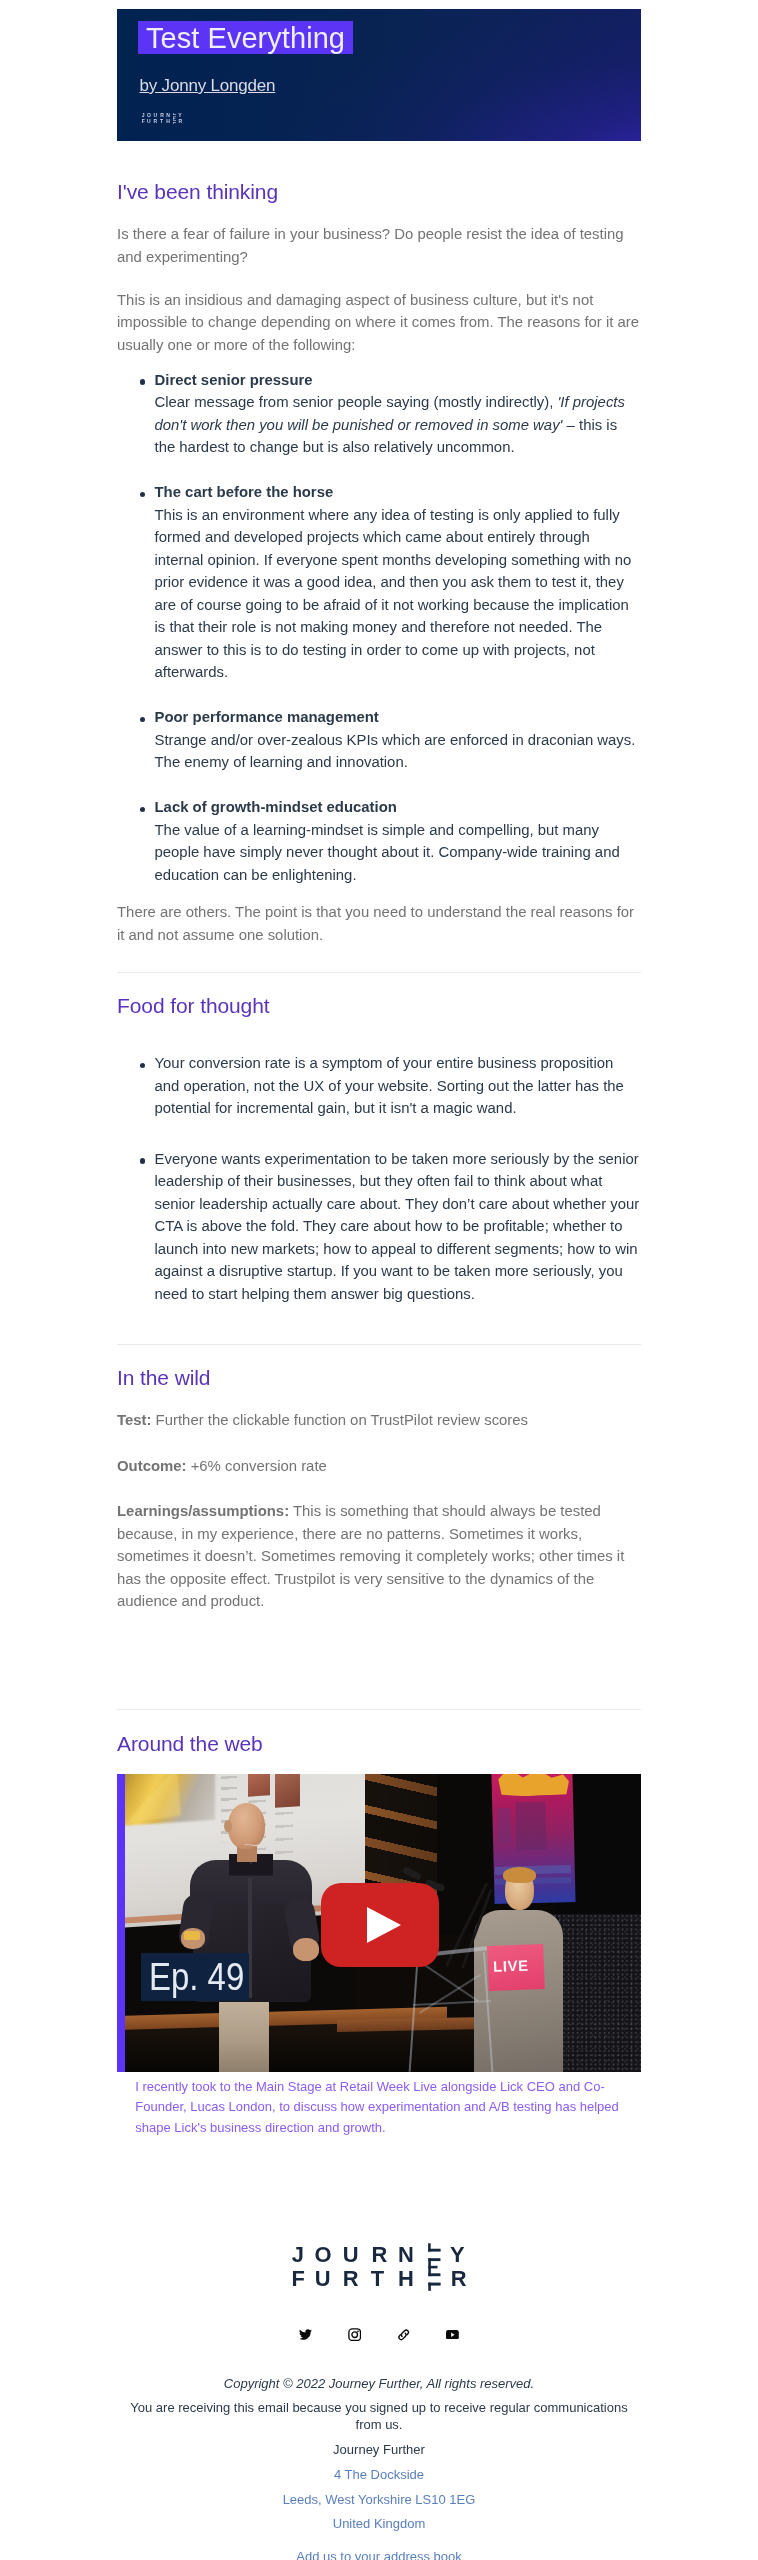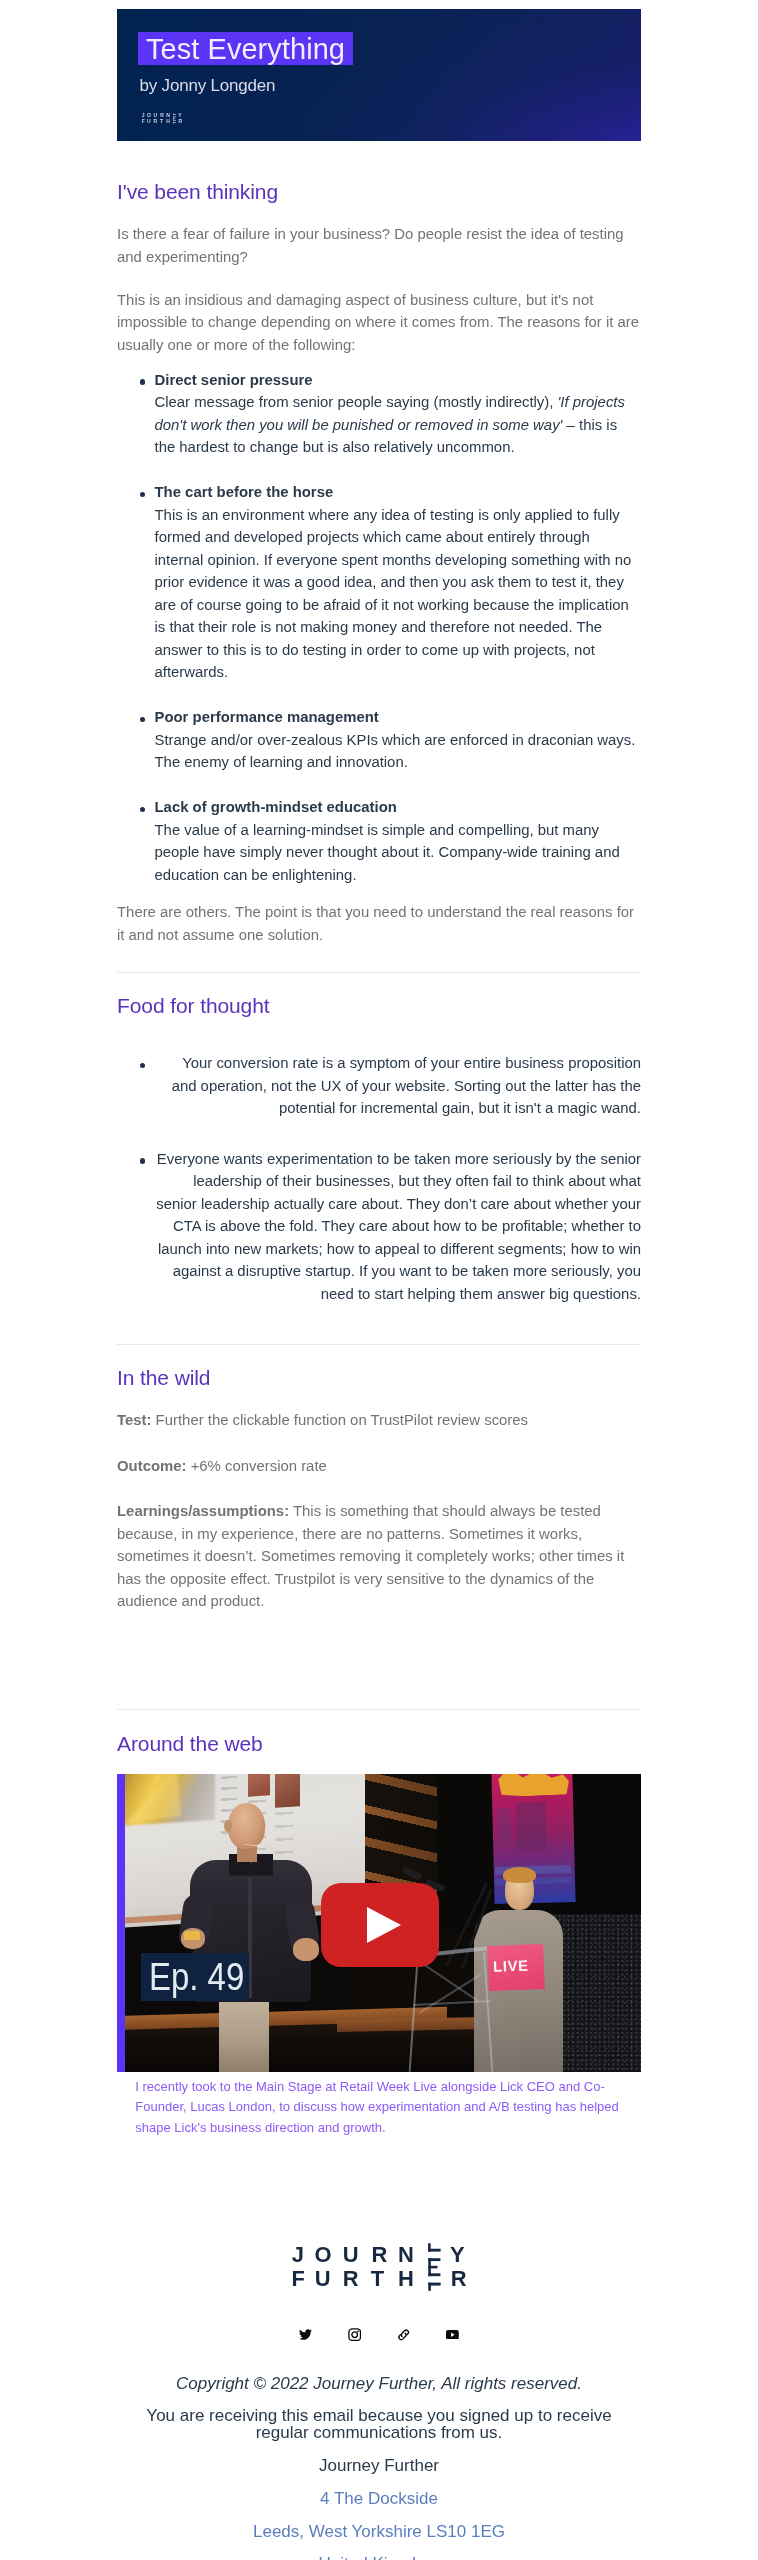--- a/index.html
+++ b/index.html
@@ -5,24 +5,24 @@
   html,body{margin:0;padding:0;}
   *{-webkit-font-smoothing:antialiased;text-rendering:optimizeLegibility;}
   body{width:758px;background:#ffffff;font-family:"Liberation Sans",sans-serif;color:#2b3a4a;}
   .page{width:758px;position:relative;}
   .container{width:524px;margin:0 auto;}
 
   
   .banner{width:524px;height:132px;margin-top:9px;position:relative;overflow:hidden;
     background:radial-gradient(118% 185% at 112% 124%, rgba(80,40,245,0.62) 0%, rgba(56,32,190,0.36) 26%, rgba(38,28,145,0.15) 48%, rgba(0,0,0,0) 72%),
       linear-gradient(96deg,#012350 0%,#042252 26%,#082352 48%,#0d2259 72%,#121f60 100%);}
-  .banner-title{position:absolute;left:21px;top:23px;}
+  .banner-title{position:absolute;left:21px;top:12px;}
   .banner-title span{display:inline-block;background:#5b34f5;color:#efeefa;font-size:29px;
     line-height:24px;padding:4.5px 8px 4.5px 8px;font-weight:400;letter-spacing:0.05px;}
-  .banner-by{position:absolute;left:22.5px;top:65px;color:#dcdce9;font-size:17px;line-height:24px;font-weight:400;letter-spacing:-0.2px;}
+  .banner-by{position:absolute;left:22.5px;top:65px;color:#dcdce9;font-size:17px;line-height:24px;font-weight:400;letter-spacing:-0.2px;text-decoration:underline;}
   .jf-logo-small{position:absolute;left:23.5px;top:101.5px;color:#ccd3e8;}
   svg.jflogo text{font-family:"Liberation Sans",sans-serif;font-size:22.2px;font-weight:bold;fill:currentColor;}
   svg.jflogo rect{fill:currentColor;}
   .jf-logo-big{color:#17283f;display:inline-block;}
 
   
   h2.sec{color:#5a33bd;font-size:21px;font-weight:400;margin:0;line-height:26px;letter-spacing:-0.1px;}
   p.body{font-size:14.9px;line-height:22.5px;margin:0;color:#737373;}
   hr.sep{border:0;border-top:1px solid #e9e9e9;margin:0;height:0;}
 
@@ -36,21 +36,21 @@
   .sec1{padding-top:38px;}
   .sec1 h2.sec{margin-bottom:0;}
   p.p1{margin-top:18px;}
   p.p2{margin-top:20.5px;}
   ul.list1{margin-top:-10px;}
   .list1 li{margin-top:22.5px;}
   p.closing{margin-top:15px;}
   hr.rule1{margin-top:26px;}
   .sec2{padding-top:20px;}
   ul.list2{margin-top:33px;}
-  .list2 li{margin-top:28px;text-align:right;}
+  .list2 li{margin-top:28px;}
   hr.rule2{margin-top:39px;}
   .sec3{padding-top:20px;}
   p.r1{margin-top:18px;}
   p.r2{margin-top:23px;}
   p.r3{margin-top:23px;}
   hr.rule3{margin-top:96px;}
   .sec4{padding-top:21px;}
   .videowrap{margin-top:17px;}
   p.vcaption{margin-top:5px;}
 
@@ -156,21 +156,21 @@
 
   
   .footer{text-align:center;padding-top:105px;}
   .jf-logo-big{margin-bottom:0;}
   .social{margin-top:32px;}
   p.c1{margin-top:34px;}
   p.c3{margin-top:18px;}
   p.c6{margin-top:16px;}
   .social{display:flex;justify-content:center;align-items:center;gap:35.5px;}
   .social a.soc{display:flex;align-items:center;justify-content:center;width:13.4px;height:14px;}
-  .copy{font-size:17px;line-height:16.8px;color:#2b3a4a;margin:16px;}
+  .copy{font-size:13px;line-height:16.8px;color:#2b3a4a;margin:8px;}
   .copy i{font-style:italic;}
   a.lnk{color:#5a7fbe;text-decoration:none;}
 </style>
 </head>
 <body>
 
 <div class="page">
 
   <div class="container">
     <div class="banner">

